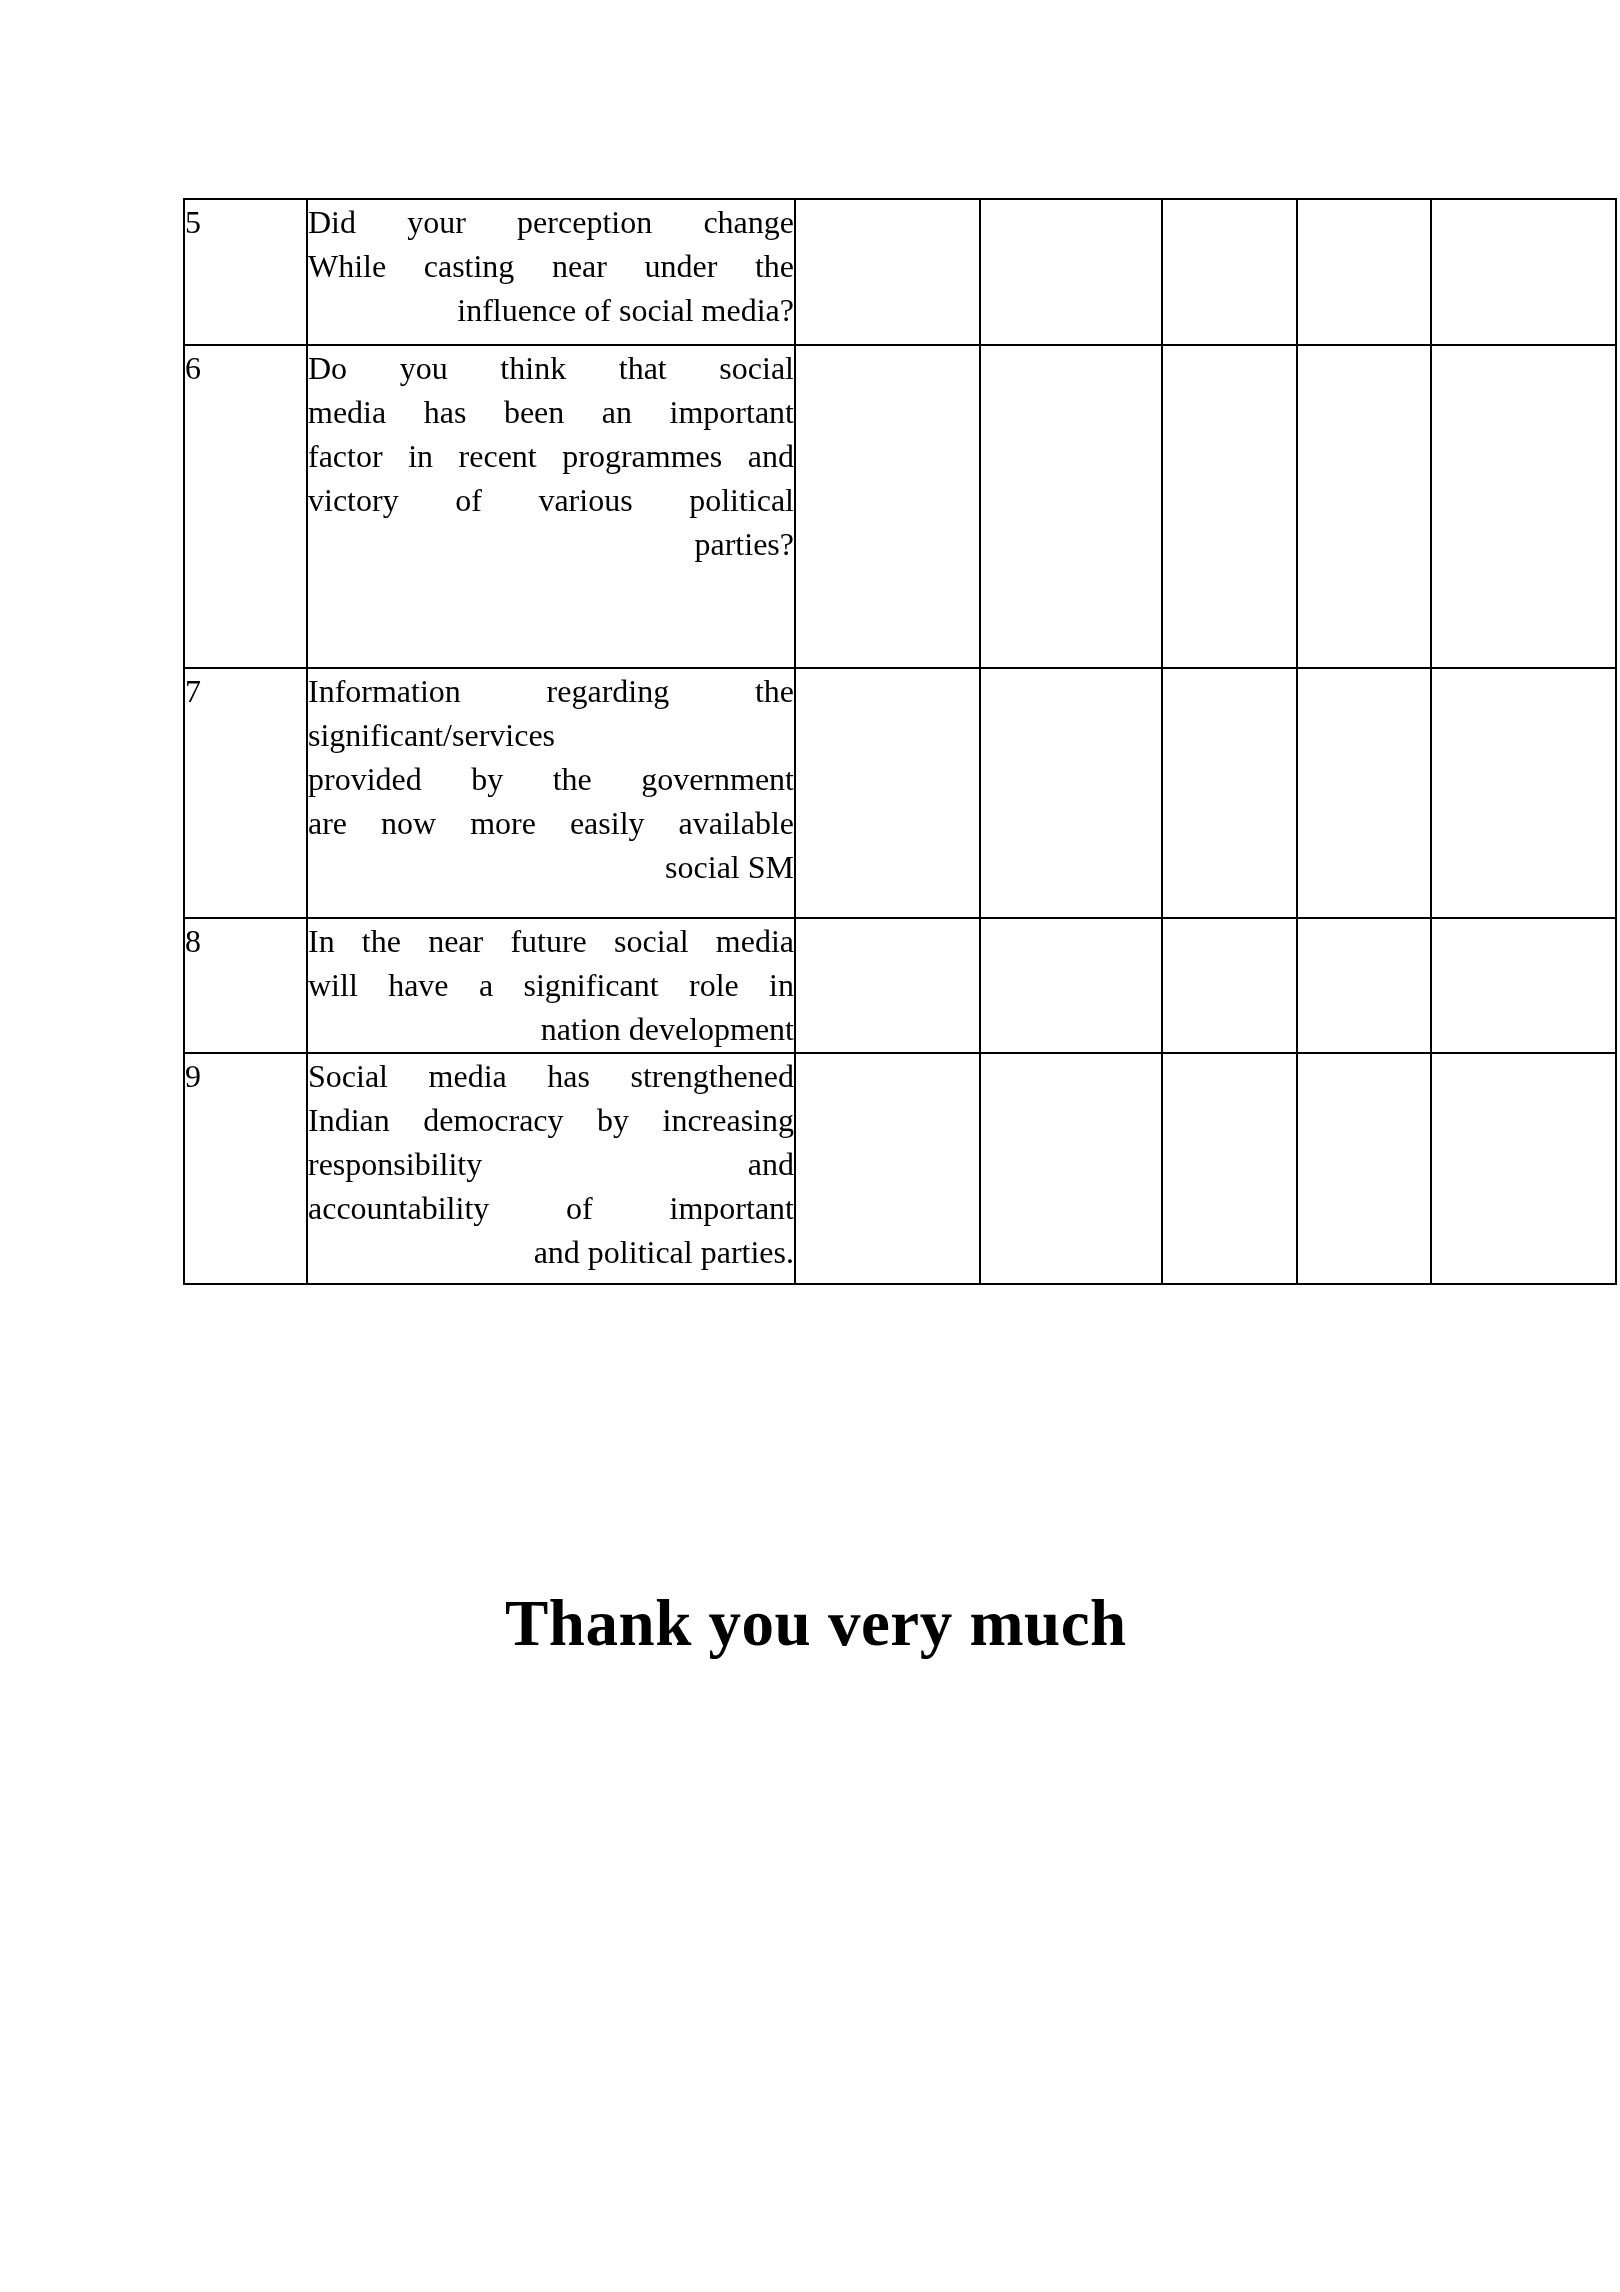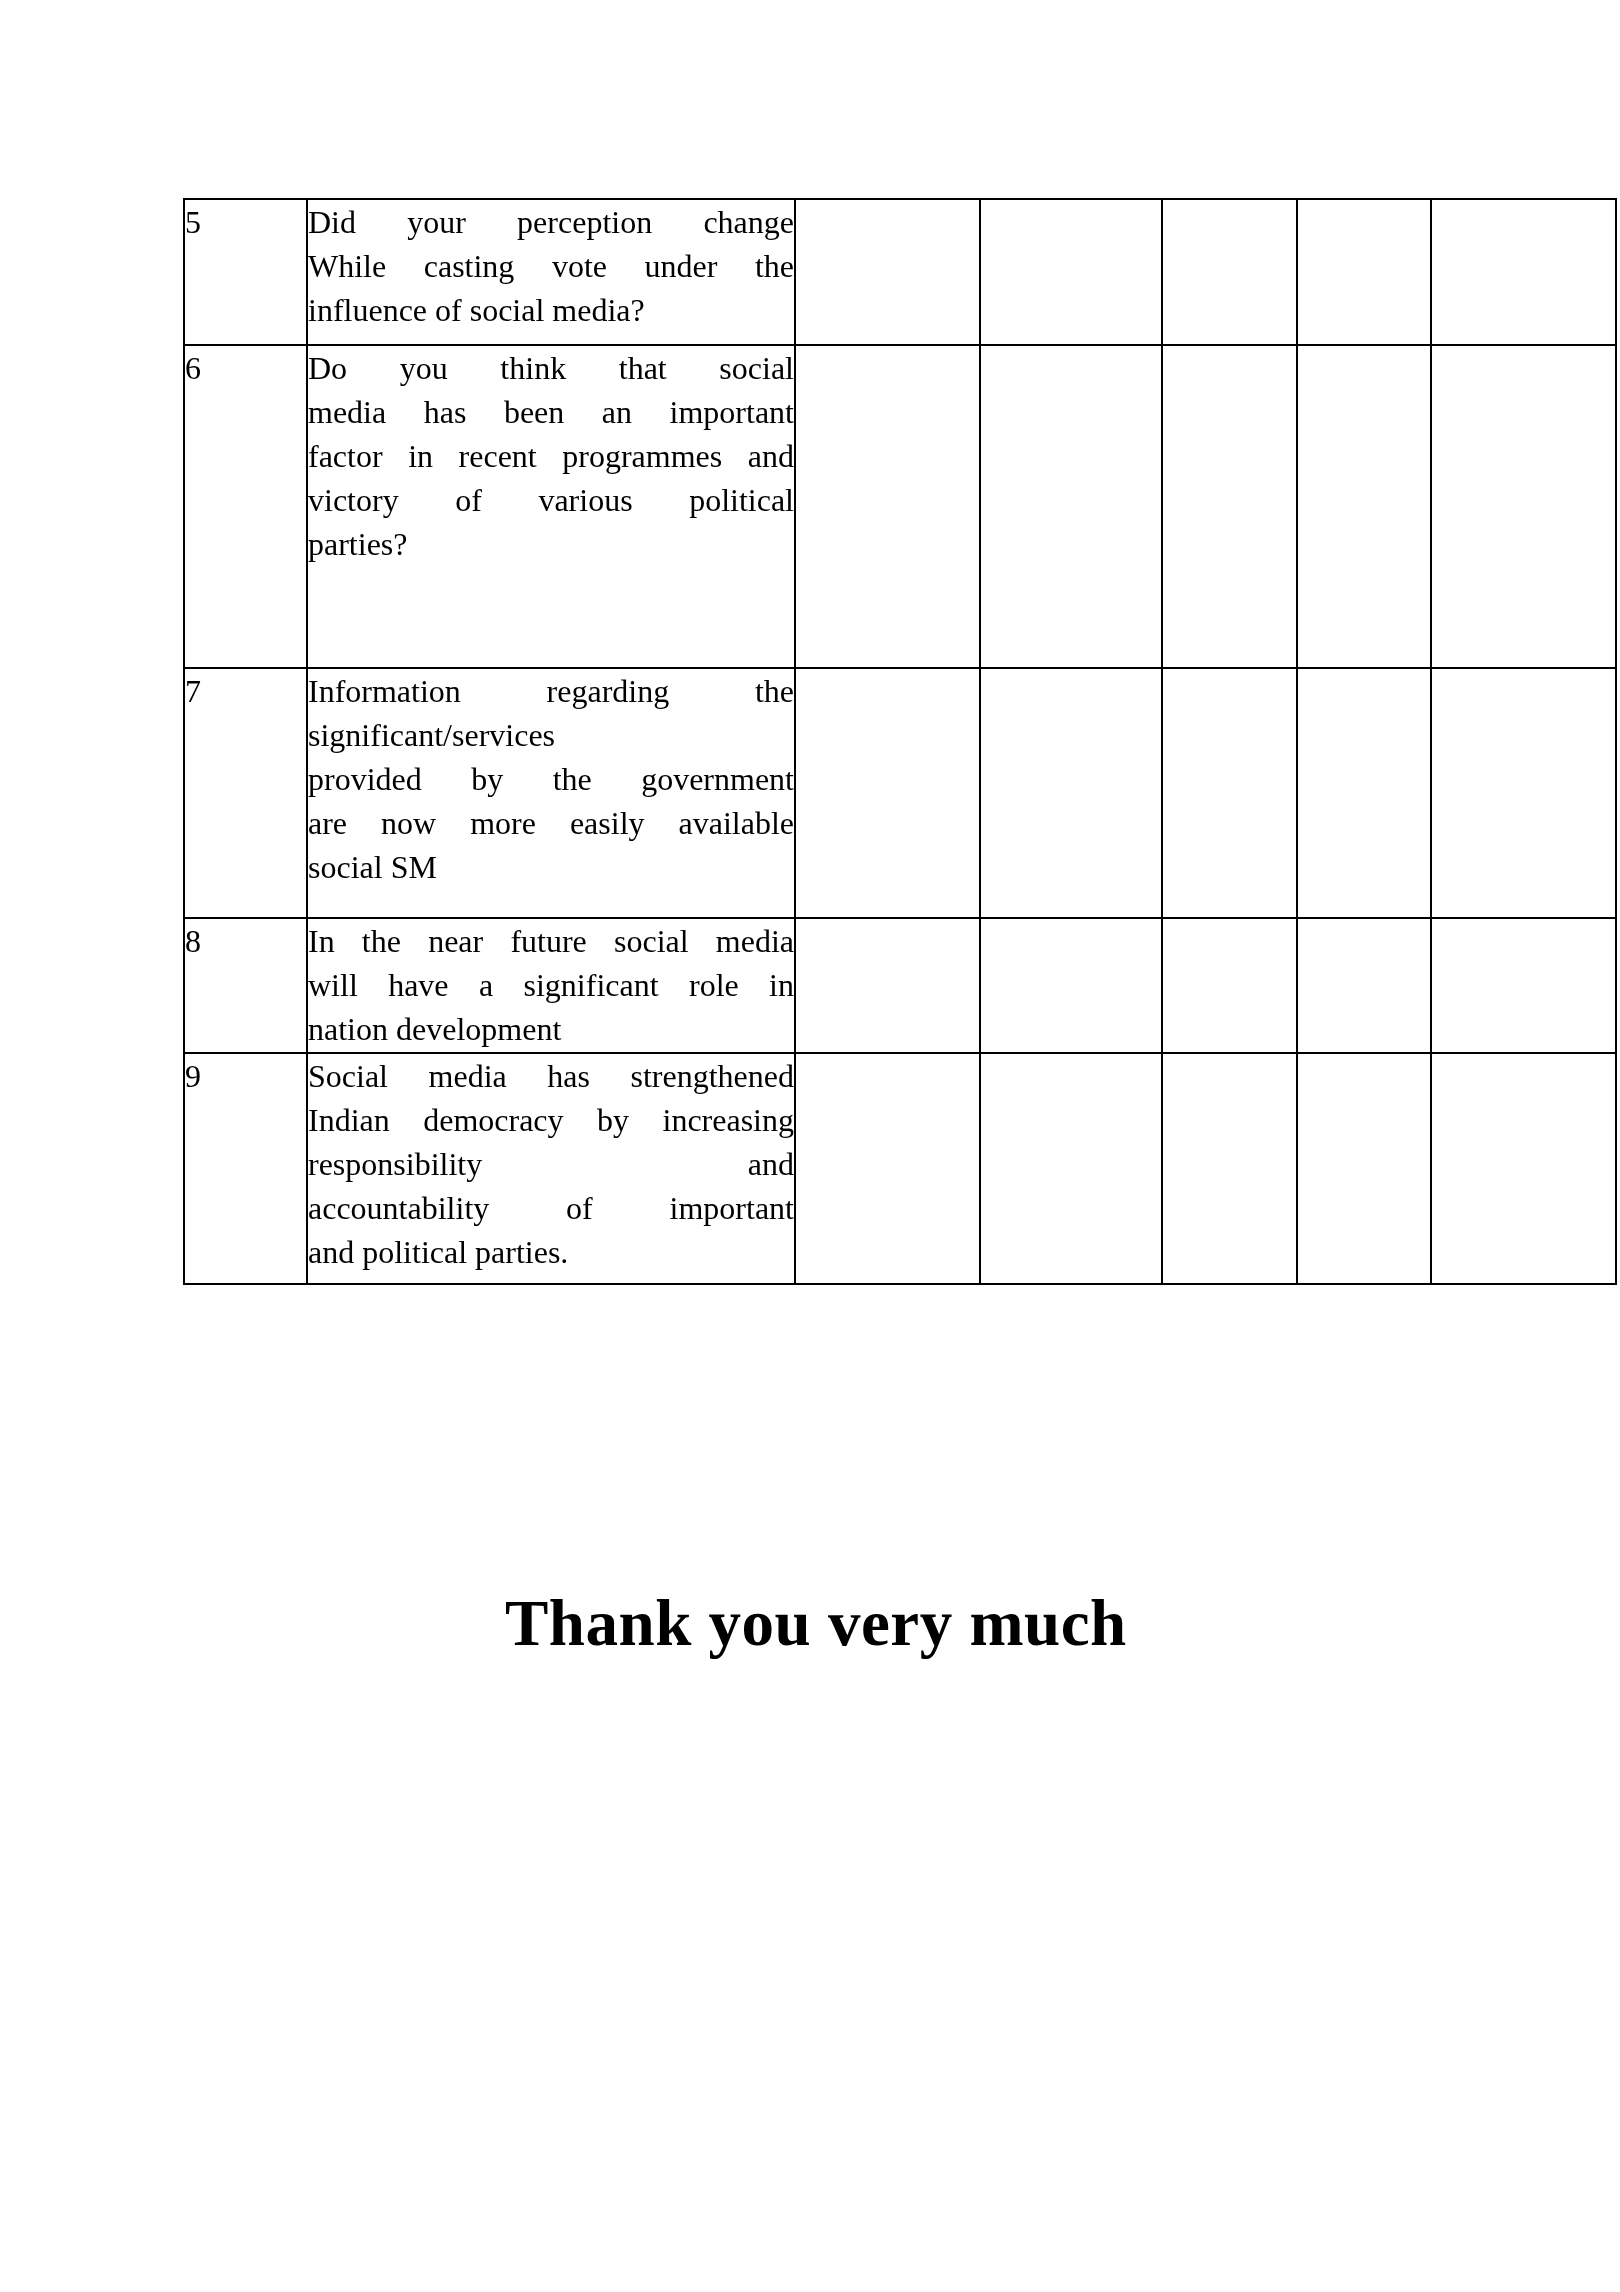--- a/index.html
+++ b/index.html
@@ -43,21 +43,21 @@
   }
   .q-lines .line {
     white-space: nowrap;
   }
   .q-lines .line:not(:last-child) {
     text-align: justify;
     text-align-last: justify;
     white-space: normal;
   }
   .q-lines .line:last-child {
-    text-align: left;
+    text-align: right;
   }
   tr.r0 td { height: 144px; }
   tr.r1 td { height: 321px; }
   tr.r2 td { height: 248px; }
   tr.r3 td { height: 133px; }
   tr.r4 td { height: 229px; }
   .closing {
     position: absolute;
     left: 461px;
     top: 1586px;
@@ -83,21 +83,21 @@
       <col style="width:134px">
       <col style="width:185px">
     </colgroup>
 
     <tbody>
         <tr class="r0">
       <td class="num-cell">5</td>
       <td class="q-cell">
         <div class="q-lines">
           <div class="line">Did your perception change</div>
-          <div class="line">While casting vote under the</div>
+          <div class="line">While casting near under the</div>
           <div class="line">influence of social media?</div>
         </div>
       </td>
       <td></td>
       <td></td>
       <td></td>
       <td></td>
       <td></td>
     </tr>
 

